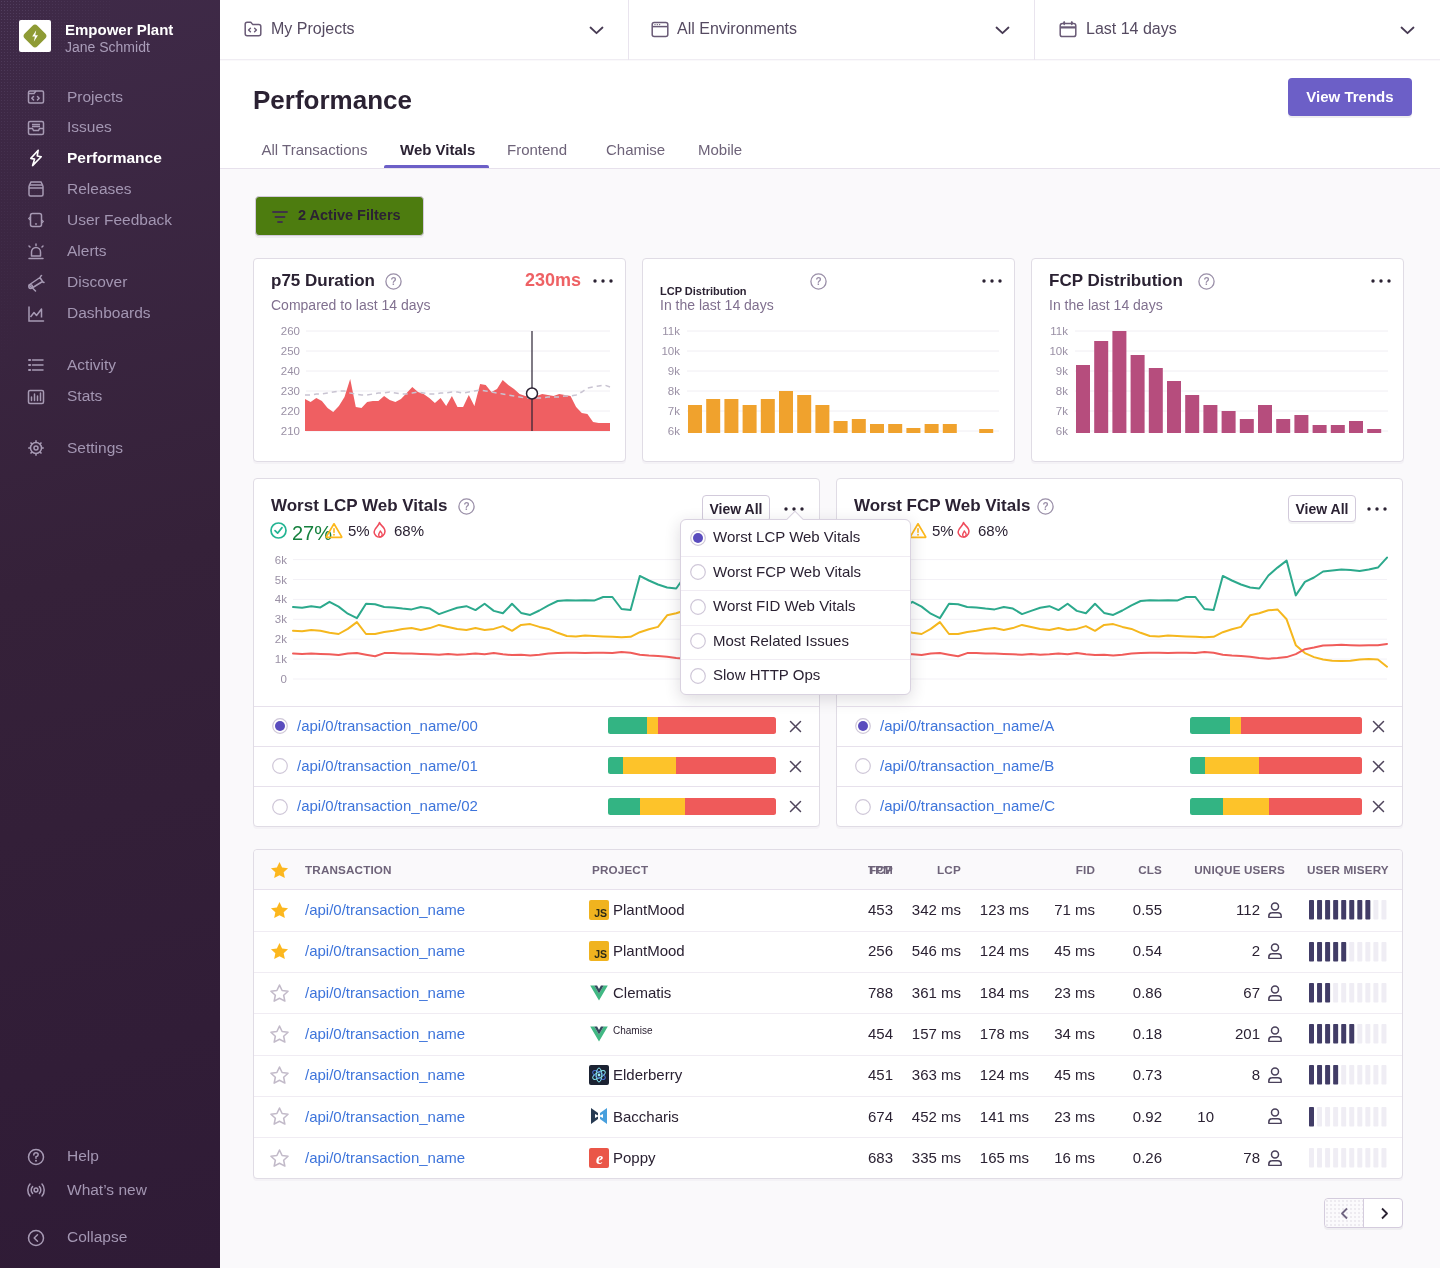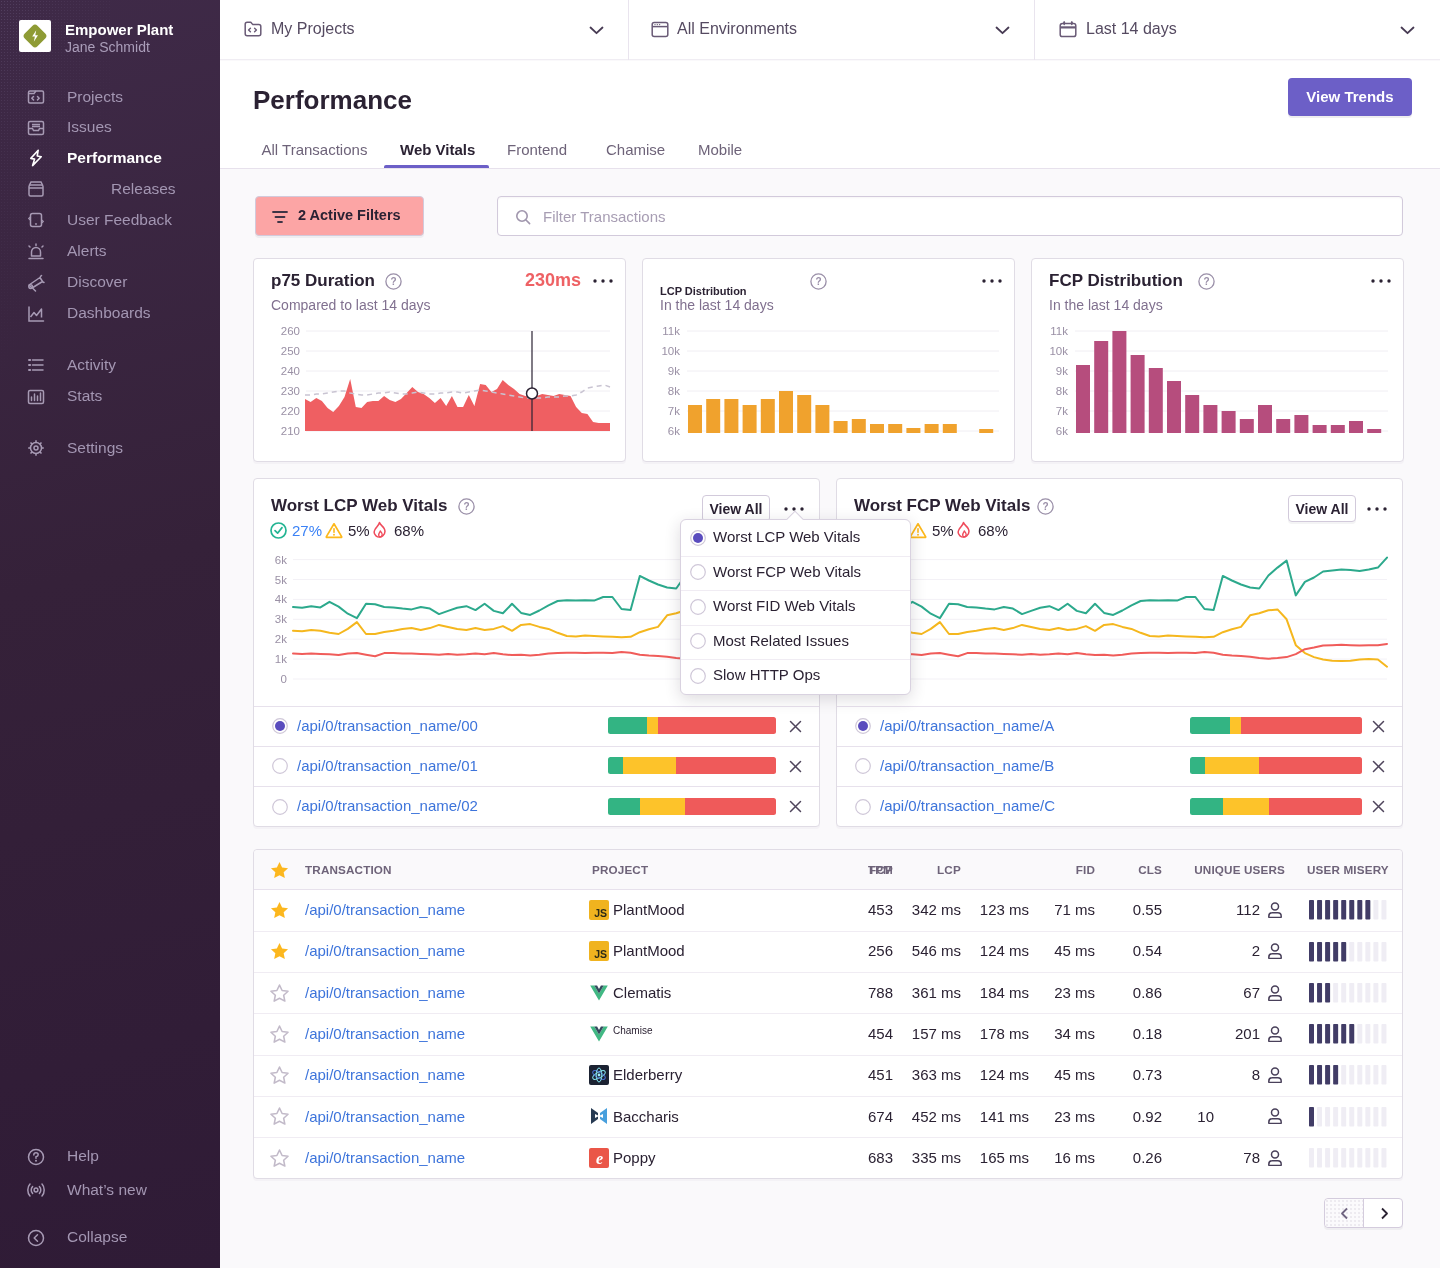--- a/index.html
+++ b/index.html
@@ -34,21 +34,21 @@
         </svg></div>
       <div class="navlab" style="top:118.0px;color:#a396b2;">Issues</div>
       <div class="abs navico" style="top:149.0px"><svg width="18" height="18" viewBox="0 0 18 18">
           <path d="M11.2 1.2 L3.8 9.4 L7.6 10.1 L5.6 16.6 L14.2 7.7 L10.2 7 Z" fill="none" stroke="#ffffff" stroke-width="1.6" stroke-linejoin="round"></path>
         </svg></div>
       <div class="navlab" style="top:148.5px;color:#ffffff;font-weight:bold;">Performance</div>
       <div class="abs navico" style="top:180.0px"><svg width="18" height="18" viewBox="0 0 18 18">
           <rect x="2" y="5" width="14" height="11" rx="1.5" fill="none" stroke="#a79ab4" stroke-width="1.5"></rect>
           <path d="M2.5 5 L4 2 L14 2 L15.5 5 M2 8 L16 8" fill="none" stroke="#a79ab4" stroke-width="1.5"></path>
         </svg></div>
-      <div class="navlab" style="top:179.5px;color:#a396b2;margin-left:44px;">Releases</div>
+      <div class="navlab" style="top:179.5px;color:#a396b2;">Releases</div>
       <div class="abs navico" style="top:211.5px"><svg width="18" height="18" viewBox="0 0 18 18">
           <rect x="3.5" y="1.5" width="11" height="13" rx="2" fill="none" stroke="#a79ab4" stroke-width="1.5"></rect>
           <path d="M3.5 5 L1.8 6.5 L3.5 8 M14.5 8 L16.2 9.5 L14.5 11" fill="none" stroke="#a79ab4" stroke-width="1.5" stroke-linejoin="round"></path>
           <circle cx="9" cy="12" r="0.9" fill="#a79ab4"></circle>
         </svg></div>
       <div class="navlab" style="top:211.0px;color:#a396b2;">User Feedback</div>
       <div class="abs navico" style="top:242.5px"><svg width="18" height="18" viewBox="0 0 18 18">
           <path d="M4.5 13 L4.5 9 A4.5 4.5 0 0 1 13.5 9 L13.5 13 Z" fill="none" stroke="#a79ab4" stroke-width="1.5" stroke-linejoin="round"></path>
           <path d="M2 15.5 L16 15.5 M9 2.5 L9 1 M3 4 L2 3 M15 4 L16 3" stroke="#a79ab4" stroke-width="1.5" stroke-linecap="round"></path>
         </svg></div>
@@ -132,32 +132,25 @@
     </svg>
     <div class="abs" style="left:220px;top:61px;width:1220px;height:108px;background:#fff;border-bottom:1px solid #e7e1ec"></div>
     <div class="abs" style="left:253px;top:85px;font-size:26px;font-weight:600;color:#2b2233">Performance</div>
     <div class="abs" style="left:1288px;top:78px;width:124px;height:38px;background:#6c5fc7;border-radius:4px;box-shadow:0 2px 0 rgba(43,34,51,.08);color:#fff;font-size:15px;font-weight:bold;text-align:center;line-height:38px">View Trends</div>
     <div class="abs" style="left:261.5px;top:141px;font-size:15px;color:#6e6379;font-weight:normal">All Transactions</div>
     <div class="abs" style="left:400px;top:141px;font-size:15px;color:#2b2233;font-weight:600">Web Vitals</div>
     <div class="abs" style="left:507px;top:141px;font-size:15px;color:#6e6379;font-weight:normal">Frontend</div>
     <div class="abs" style="left:606px;top:141px;font-size:15px;color:#6e6379;font-weight:normal">Chamise</div>
     <div class="abs" style="left:698px;top:141px;font-size:15px;color:#6e6379;font-weight:normal">Mobile</div>
     <div class="abs" style="left:384px;top:165px;width:105px;height:3px;background:#6c5fc7;border-radius:2px 2px 0 0"></div>
-    <div class="abs" style="left:255px;top:196px;width:169px;height:40px;background:#fca5a5;border:1px solid #d2cadb;border-radius:4px;box-shadow:0 2px 0 rgba(43,34,51,.05)">
+    <div class="abs" style="left:255px;top:196px;width:169px;height:40px;background:#4d7c0f;border:1px solid #d2cadb;border-radius:4px;box-shadow:0 2px 0 rgba(43,34,51,.05)">
 <svg class="abs" style="left:16px;top:13px" width="16" height="14" viewBox="0 0 16 14">
 <path d="M1 2 L15 2 M3.5 7 L12.5 7 M6 12 L10 12" stroke="#3e3446" stroke-width="1.8" stroke-linecap="round"></path>
       </svg>
 <div class="abs" style="left:42px;top:10px;font-size:14.5px;font-weight:bold;color:#2b2233">2 Active Filters</div>
-    </div>
-    <div class="abs" style="left:497px;top:196px;width:906px;height:40px;background:#fff;border:1px solid #d2cadb;border-radius:4px;box-shadow:inset 0 1px 2px rgba(43,34,51,.04)">
-<svg class="abs" style="left:17px;top:12px" width="16" height="16" viewBox="0 0 16 16">
-<circle cx="7" cy="7" r="5.2" fill="none" stroke="#a096ad" stroke-width="1.6"></circle>
-<path d="M11 11 L14.6 14.6" stroke="#a096ad" stroke-width="1.6" stroke-linecap="round"></path>
-      </svg>
-<div class="abs" style="left:45px;top:11px;font-size:15px;color:#a79db3">Filter Transactions</div>
     </div>
     <div class="card" style="left:253px;top:258px;width:373px;height:204px"></div>
     <div class="card" style="left:642px;top:258px;width:373px;height:204px"></div>
     <div class="card" style="left:1031px;top:258px;width:373px;height:204px"></div>
     <div class="abs" style="left:271px;top:271px;font-size:17px;font-weight:600;color:#2b2233">p75 Duration</div>
     <svg class="abs" style="left:385px;top:273px" width="17" height="17" viewBox="0 0 17 17">
       <circle cx="8.5" cy="8.5" r="7.6" fill="none" stroke="#9a8fa8" stroke-width="1.3"></circle>
       <text x="8.5" y="12" text-anchor="middle" font-size="10" font-weight="bold" fill="#9a8fa8">?</text>
     </svg>
     <div class="abs" style="left:436px;top:270px;width:145px;text-align:right;font-size:18px;font-weight:600;color:#ee6164">230ms</div>
@@ -289,21 +282,21 @@
     <div class="abs" style="left:1288px;top:495px;width:68px;height:27px;background:#fff;border:1px solid #d2cadb;border-radius:4px;box-shadow:0 2px 0 rgba(43,34,51,.05);font-size:14px;font-weight:bold;color:#2b2233;text-align:center;line-height:26px">View All</div>
     <svg class="abs" style="left:1366px;top:506px" width="22" height="6" viewBox="0 0 22 6">
       <circle cx="3" cy="3" r="1.7" fill="#2b2233"></circle>
       <circle cx="11" cy="3" r="1.7" fill="#2b2233"></circle>
       <circle cx="19" cy="3" r="1.7" fill="#2b2233"></circle>
     </svg>
     <svg class="abs" style="left:270px;top:522px" width="17" height="17" viewBox="0 0 17 17">
       <circle cx="8.5" cy="8.5" r="7.5" fill="none" stroke="#23b493" stroke-width="1.7"></circle>
       <path d="M5 8.7 L7.6 11.2 L12 5.6" fill="none" stroke="#23b493" stroke-width="1.7" stroke-linecap="round" stroke-linejoin="round"></path>
     </svg>
-    <div class="abs" style="left:292px;top:522px;font-size:15px;color:#3b82f6">27%</div>
+    <div class="abs" style="left:292px;top:522px;font-size:20px;color:#15803d">27%</div>
     <svg class="abs" style="left:325px;top:522px" width="18" height="17" viewBox="0 0 18 17">
       <path d="M9 1.8 L16.6 14.6 Q17 15.4 16 15.4 L2 15.4 Q1 15.4 1.4 14.6 Z" fill="none" stroke="#fdb81b" stroke-width="1.7" stroke-linejoin="round"></path>
       <line x1="9" y1="6.7" x2="9" y2="10.3" stroke="#fdb81b" stroke-width="1.6" stroke-linecap="round"></line>
       <circle cx="9" cy="12.8" r="0.95" fill="#fdb81b"></circle>
     </svg>
     <div class="abs" style="left:348px;top:522px;font-size:15px;color:#2b2233">5%</div>
     <svg class="abs" style="left:372px;top:521px" width="16" height="18" viewBox="0 0 16 18">
       <path d="M7.5 1.5 C8.3 3.9 11 5.3 12.2 7.6 C13.4 9.9 12.9 12.8 10.9 14.7 C9 16.5 5.9 16.6 4 14.9 C2.2 13.3 1.8 10.6 3 8.5 C4.1 6.5 6.8 4.6 7.5 1.5 Z" fill="none" stroke="#ef4b5b" stroke-width="1.5" stroke-linejoin="round"></path>
       <path d="M7.8 16.2 C6.5 15 6.4 13.5 7.2 12.1 C7.6 11.4 8.1 10.8 8.3 10 C9.2 11 10.2 12 10.2 13.5 C10.2 14.7 9.3 15.8 7.8 16.2" fill="none" stroke="#ef4b5b" stroke-width="1.3" stroke-linejoin="round"></path>
     </svg>

